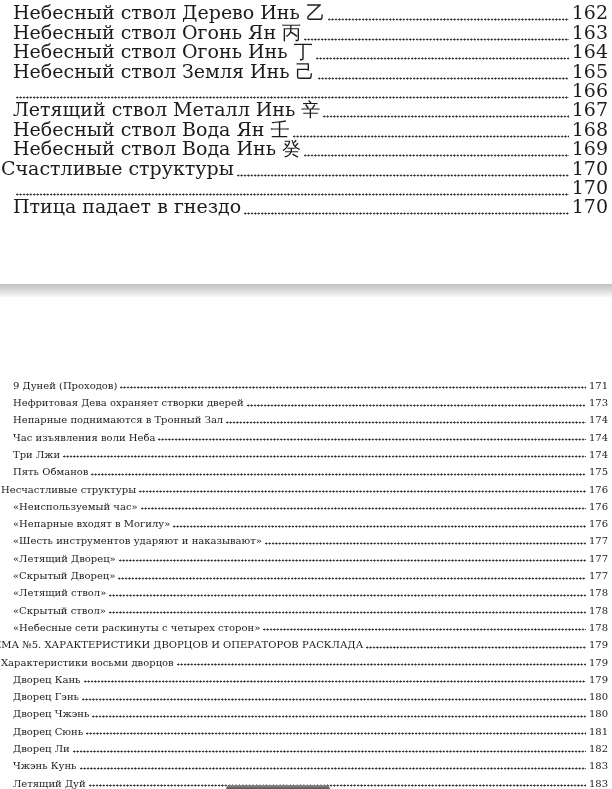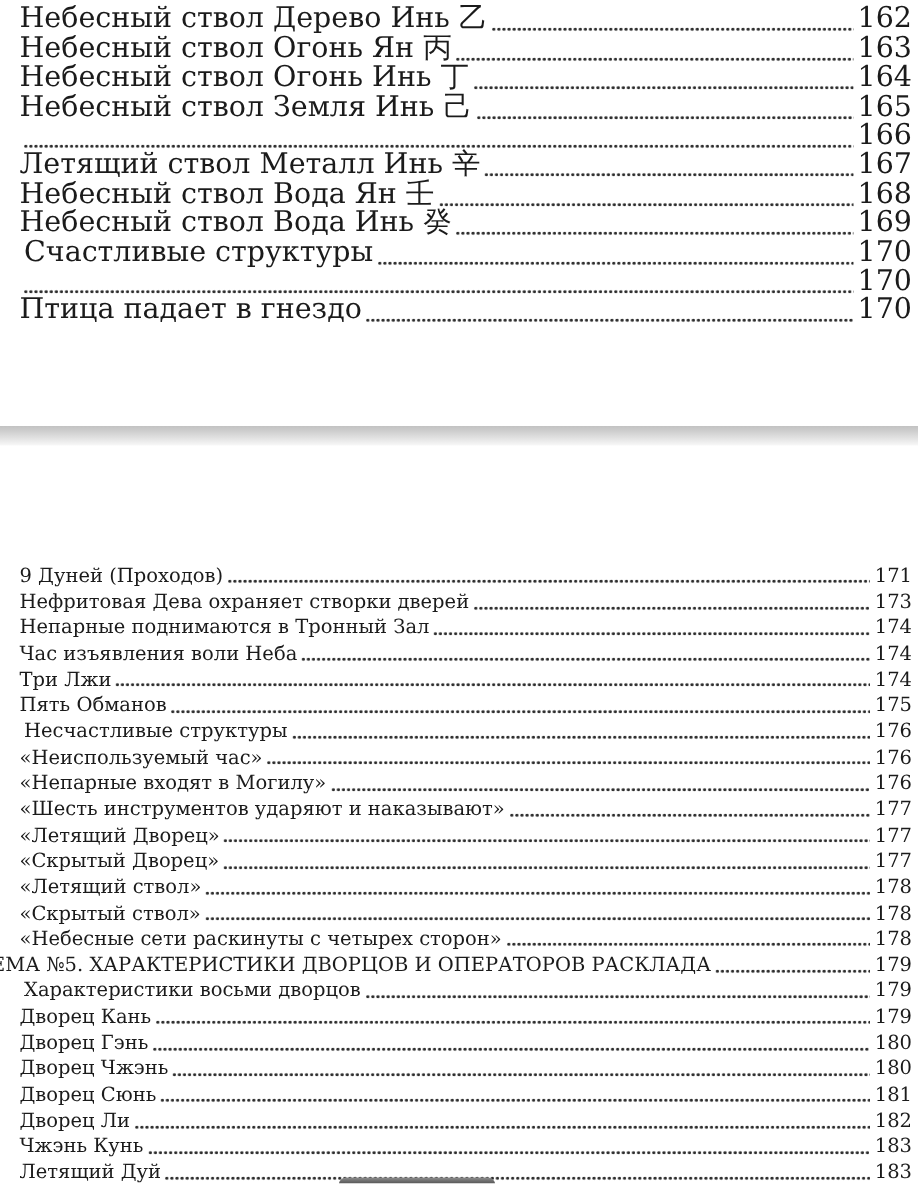--- a/index.html
+++ b/index.html
@@ -11,30 +11,30 @@
   }
   .page{position:absolute;left:0;right:0;box-sizing:border-box;overflow:hidden;}
   .page-1{top:0;height:284px;padding:4px 4px 0 0;}
   .page-2{top:297px;height:492px;padding:77px 4px 0 0;}
   .page-gap{
     position:absolute;left:0;right:0;top:284px;height:13px;
     background:linear-gradient(180deg,#c2c2c2 0%,#cfcfcf 28%,#e2e2e2 62%,#f8f8f8 100%);
   }
   .toc-row{display:flex;align-items:flex-end;}
   .page-1 .toc-row{height:19.4px;font-size:19px;}
-  .page-2 .toc-row{height:17.3px;font-size:13px;}
+  .page-2 .toc-row{height:17.3px;font-size:10px;}
   .toc-title{white-space:nowrap;line-height:1.05;}
   .toc-page{line-height:1.05;margin-left:2px;}
   .leader{
     flex:1 1 auto;height:3px;margin:0 1px 2px 3px;align-self:flex-end;
     background-image:radial-gradient(circle at 1.2px 1.5px,var(--dot-color,#2e2e2e) 0.85px,rgba(0,0,0,0) 1.25px);
     background-size:3.4px 3px;background-repeat:repeat-x;background-position:left bottom;
   }
   .lvl0{margin-left:-6px;}   
-  .lvl1{margin-left:16px;}
+  .lvl1{margin-left:1px;}
   .lvl2{margin-left:13px;}
   .page-pill{
     position:absolute;left:226px;bottom:-5px;width:104px;height:9px;
     border-radius:4.5px;
     background:linear-gradient(180deg,#8d8d8d 0%,#4a4a4a 55%,#3a3a3a 100%);
   }
 </style>
 </head>
 <body>
 

